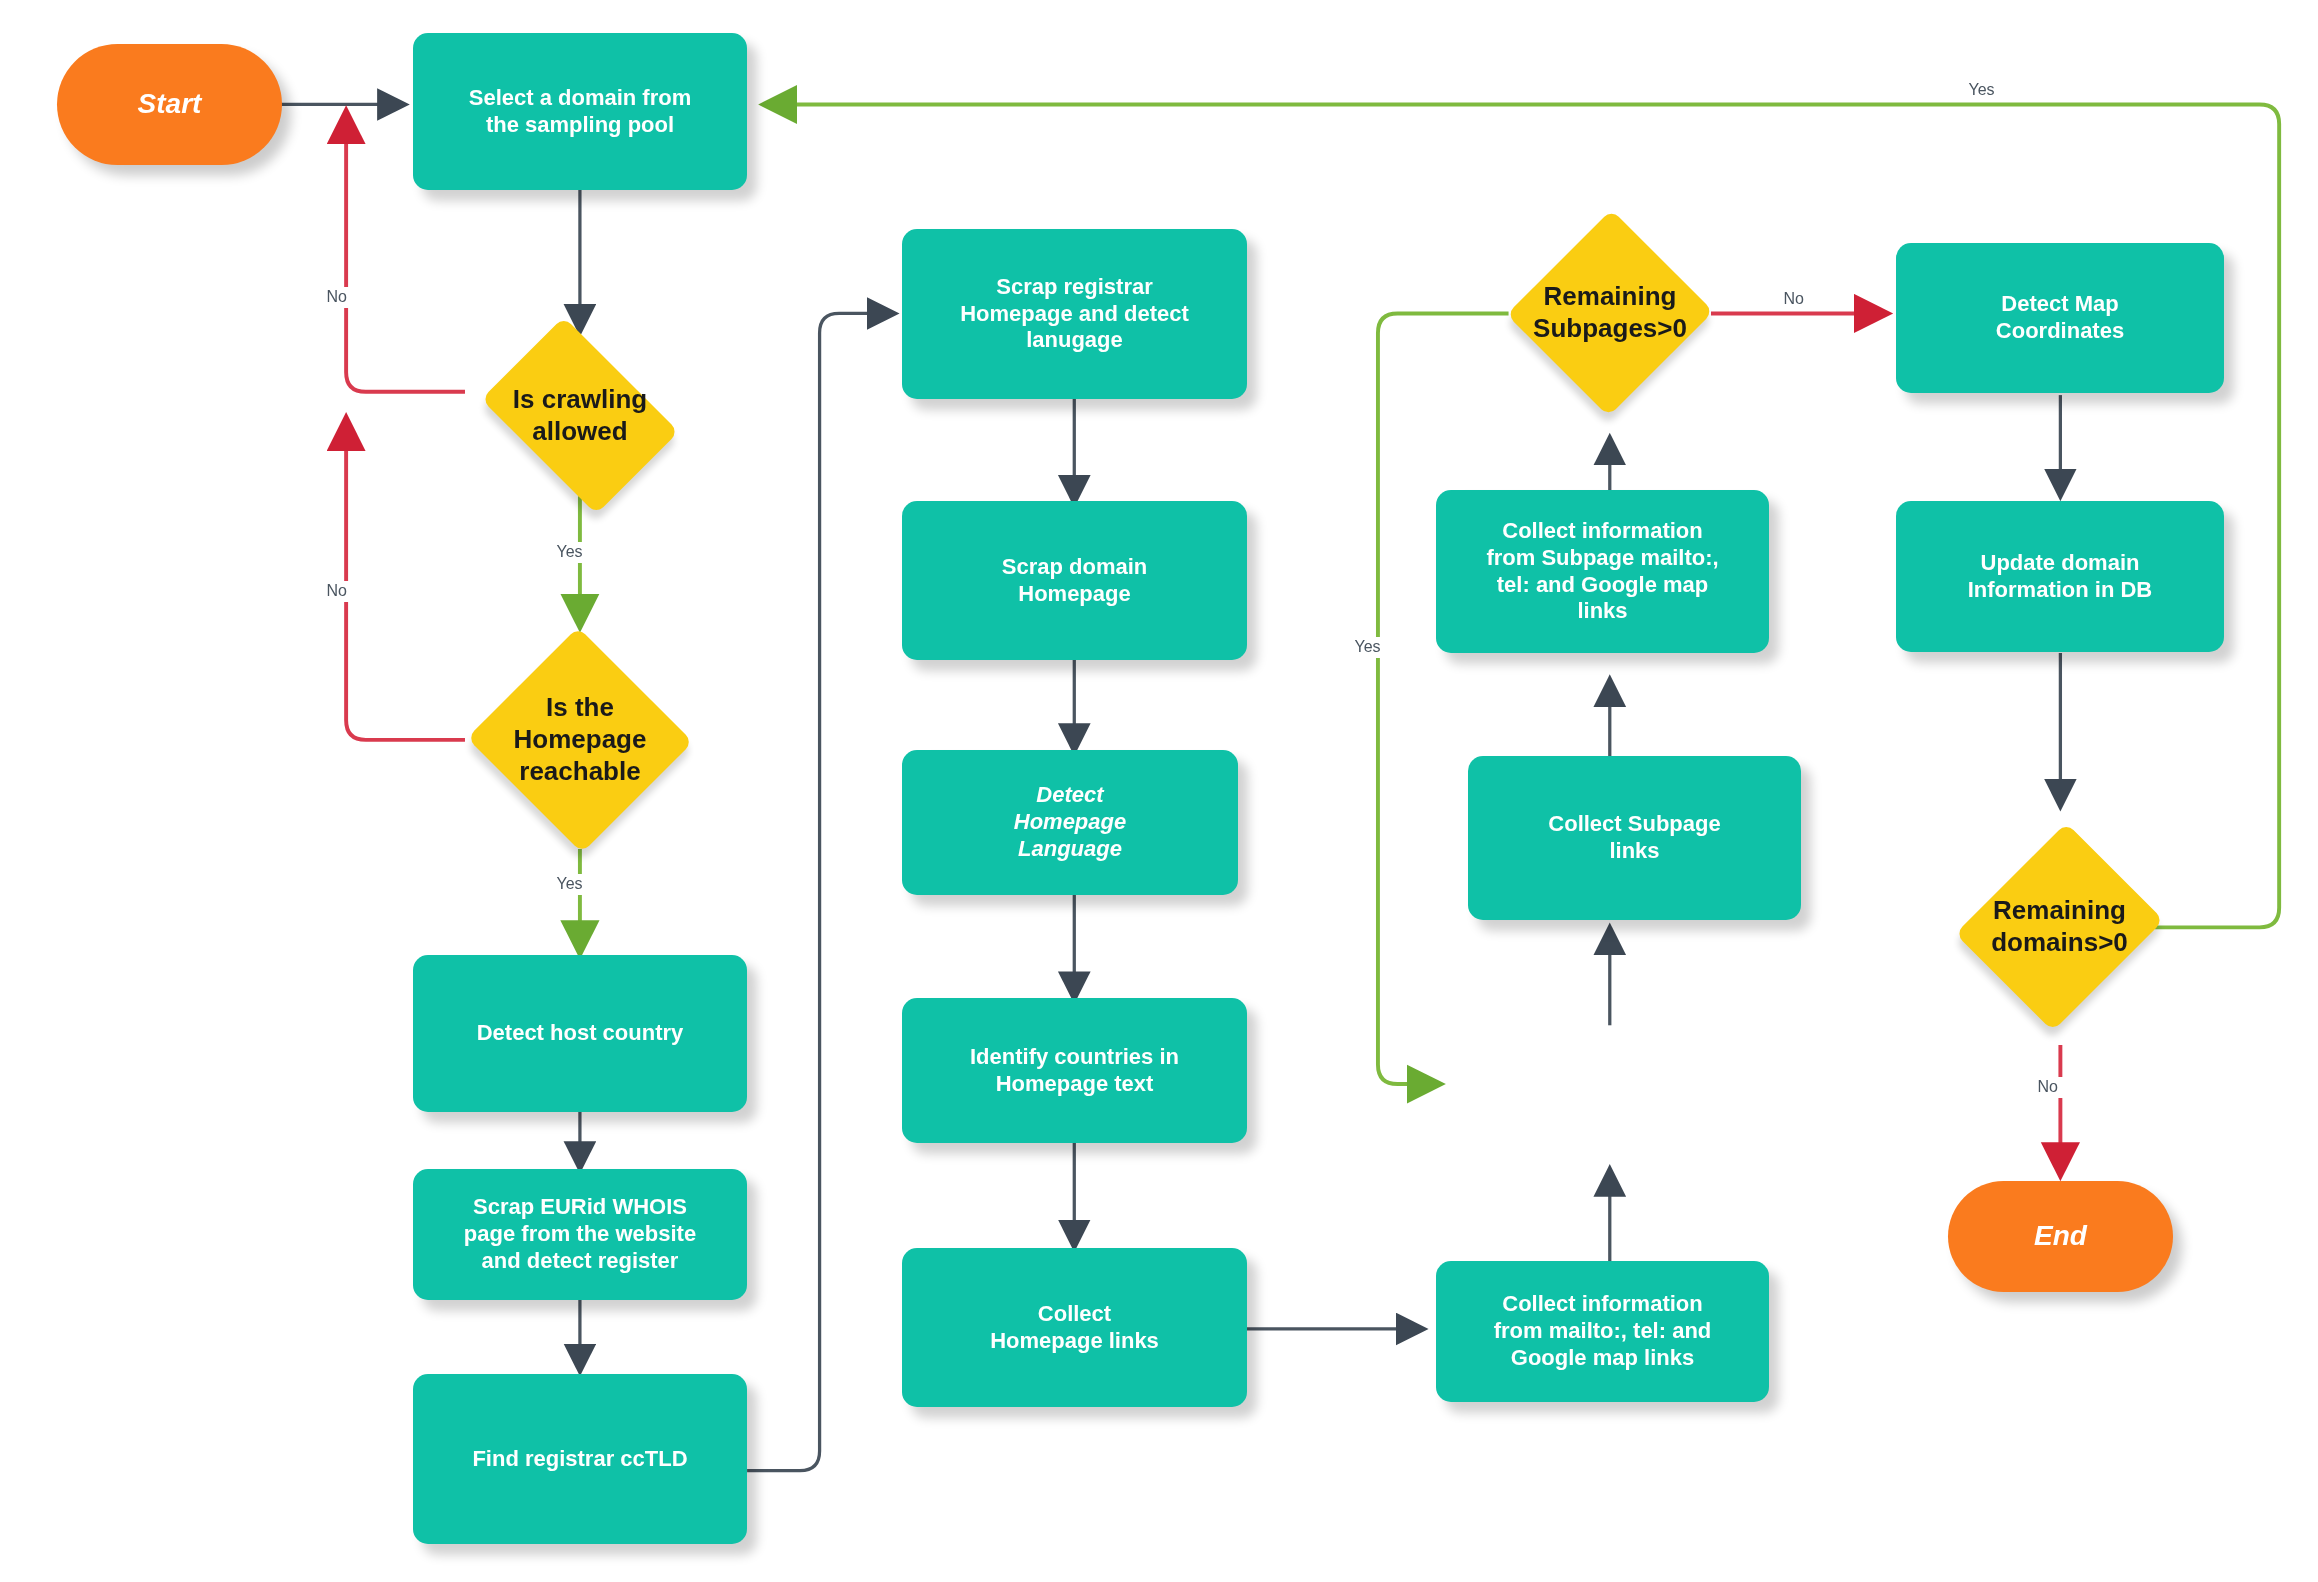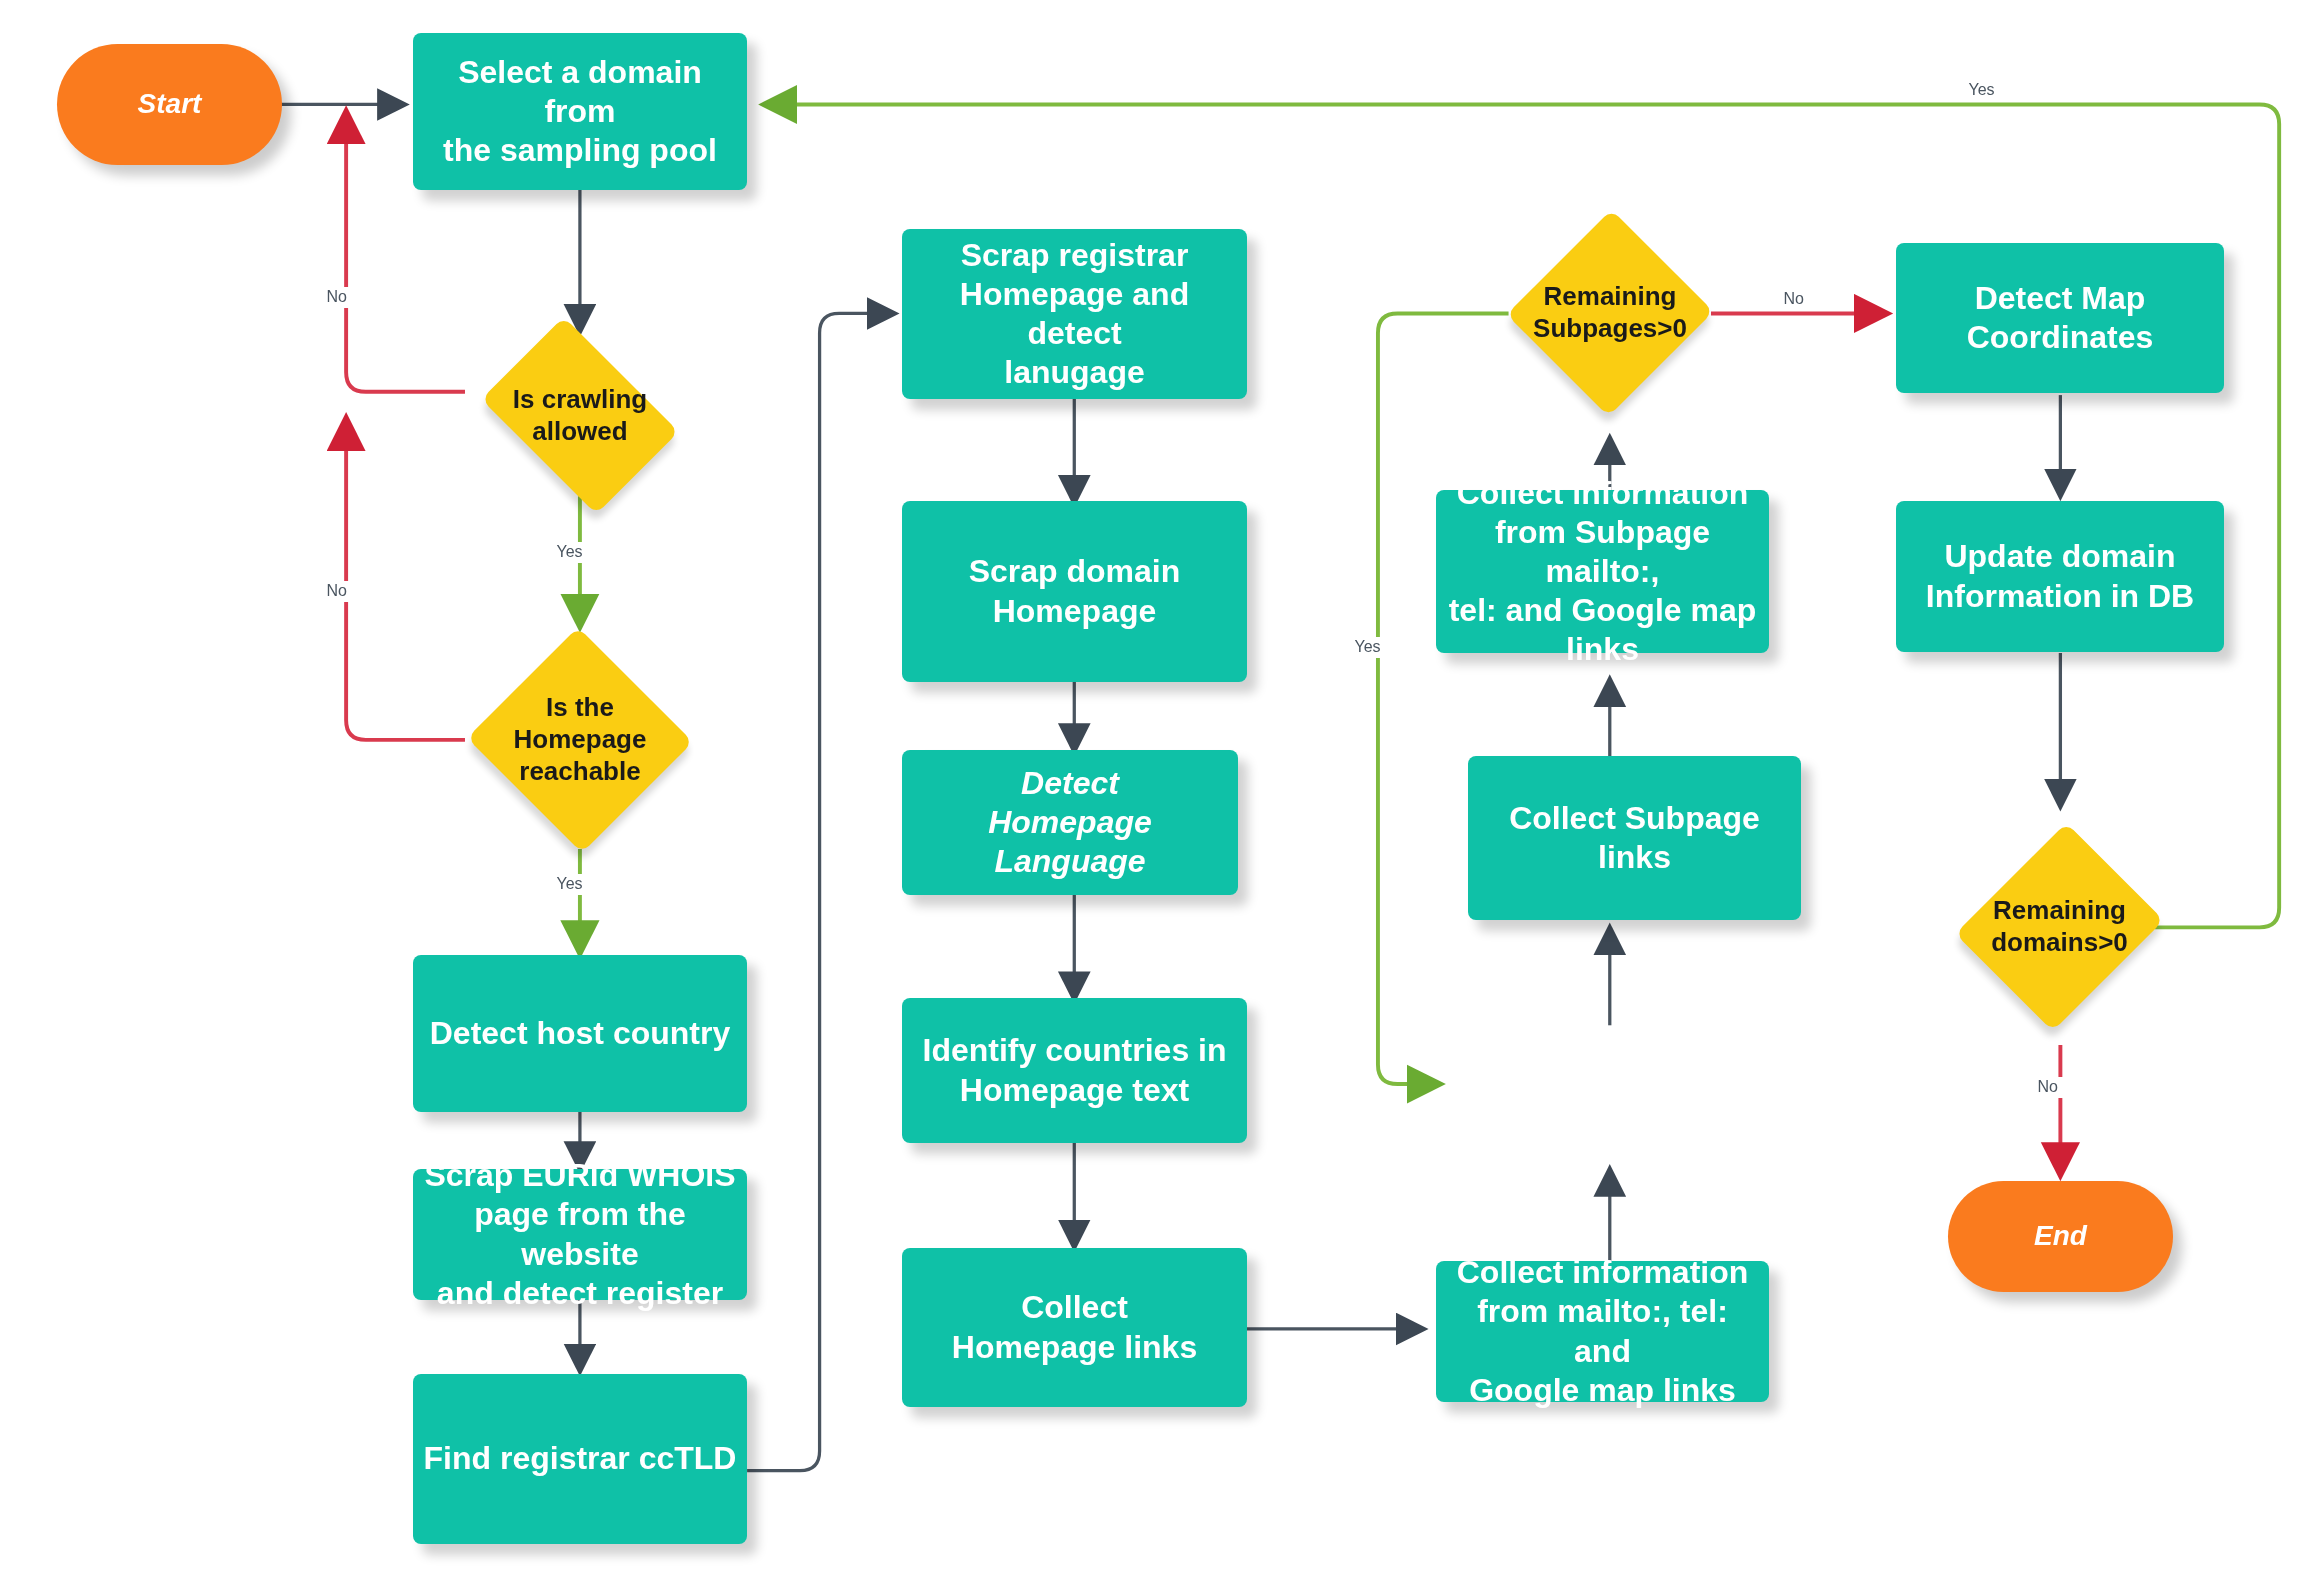--- a/index.html
+++ b/index.html
@@ -32,22 +32,22 @@
   .node .label {
     display: block;
     white-space: pre-line;
     padding: 0 10.4px;
   }
 
   
   .process {
     background: #0fc1a7;
     color: #ffffff;
-    border-radius: 8px;
-    font-size: 32px;
+    border-radius: 15px;
+    font-size: 22px;
     font-weight: bold;
     box-shadow: 9.1px 10.4px 10.4px rgba(0,0,0,0.18);
   }
 
   
   .terminator {
     background: #fa7b1e;
     color: #ffffff;
     border-radius: 65px;
     font-size: 28px;
@@ -233,21 +233,21 @@
   <div class="node process" style="left:413px; top:1374px; width:334px; height:170px;">
     <span class="label">Find registrar ccTLD</span>
   </div>
 
   <div class="node process" style="left:902px; top:229px; width:345px; height:170px;">
     <span class="label">Scrap registrar
 Homepage and detect
 lanugage</span>
   </div>
 
-  <div class="node process" style="left:902px; top:501px; width:345px; height:181px;">
+  <div class="node process" style="left:902px; top:501px; width:345px; height:159px;">
     <span class="label">Scrap domain
 Homepage</span>
   </div>
 
   <div class="node process" style="left:902px; top:750px; width:336px; height:145px;font-style:italic;">
     <span class="label">Detect
 Homepage
 Language</span>
   </div>
 

